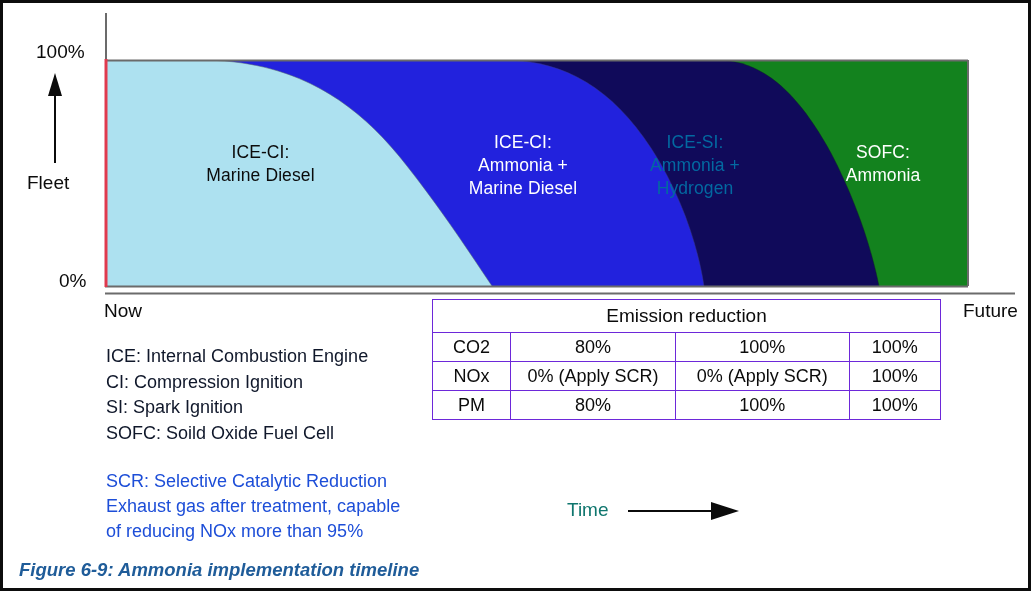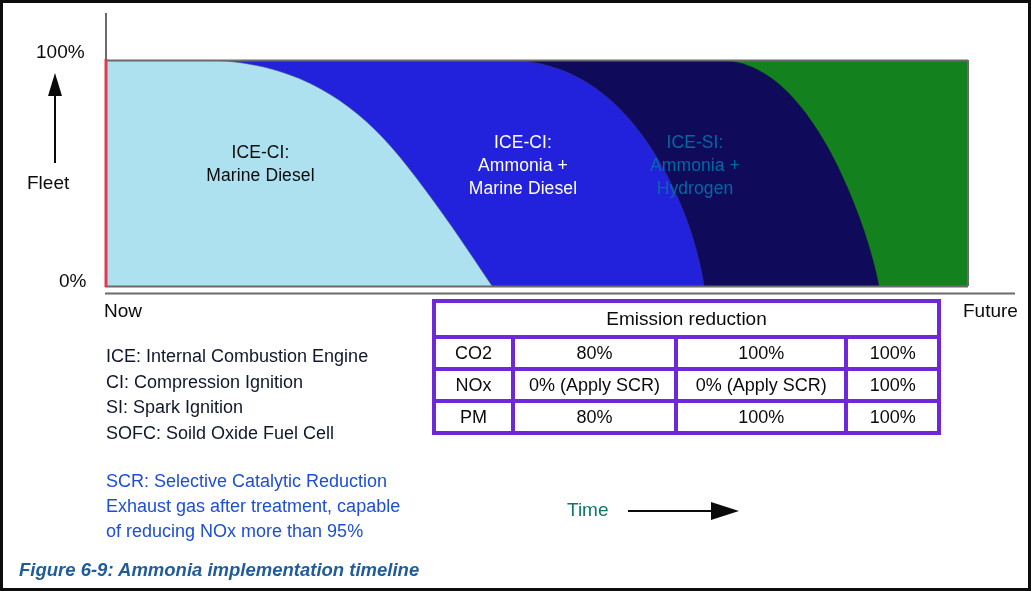--- a/index.html
+++ b/index.html
@@ -89,21 +89,21 @@
     position: absolute;
     left: 429px;
     top: 296px;
     width: 509px;
     border-collapse: collapse;
     background: #ffffff;
     font-size: 18px;
     color: #0b0b0b;
   }
   #emission-table td, #emission-table th {
-    border: 4px solid #6d28d9;
+    border: 1px solid #6d28d9;
     padding: 1px 3px;
     font-weight: normal;
     text-align: center;
     height: 26px;
     line-height: 1.05;
   }
   #emission-table thead th {
     font-size: 19px;
     height: 30px;
   }
@@ -181,20 +181,22 @@
   </svg>
 
   <div class="band-label" id="band-label-0">ICE-CI:
 Marine Diesel</div>
   <div class="band-label" id="band-label-1">ICE-CI:
 Ammonia +
 Marine Diesel</div>
   <div class="band-label" id="band-label-2">ICE-SI:
 Ammonia +
 Hydrogen</div>
+  <div class="band-label" id="band-label-3">SOFC:
+Ammonia</div>
 
   <div class="axis-text" id="y-top-label">100%</div>
   <div class="axis-text" id="y-bottom-label">0%</div>
   <div class="axis-text" id="y-axis-title">Fleet</div>
   <div class="axis-text" id="x-now-label">Now</div>
   <div class="axis-text" id="x-future-label">Future</div>
   <div id="time-label">Time</div>
 
   <div id="abbrev-block">ICE: Internal Combustion Engine
 CI: Compression Ignition

